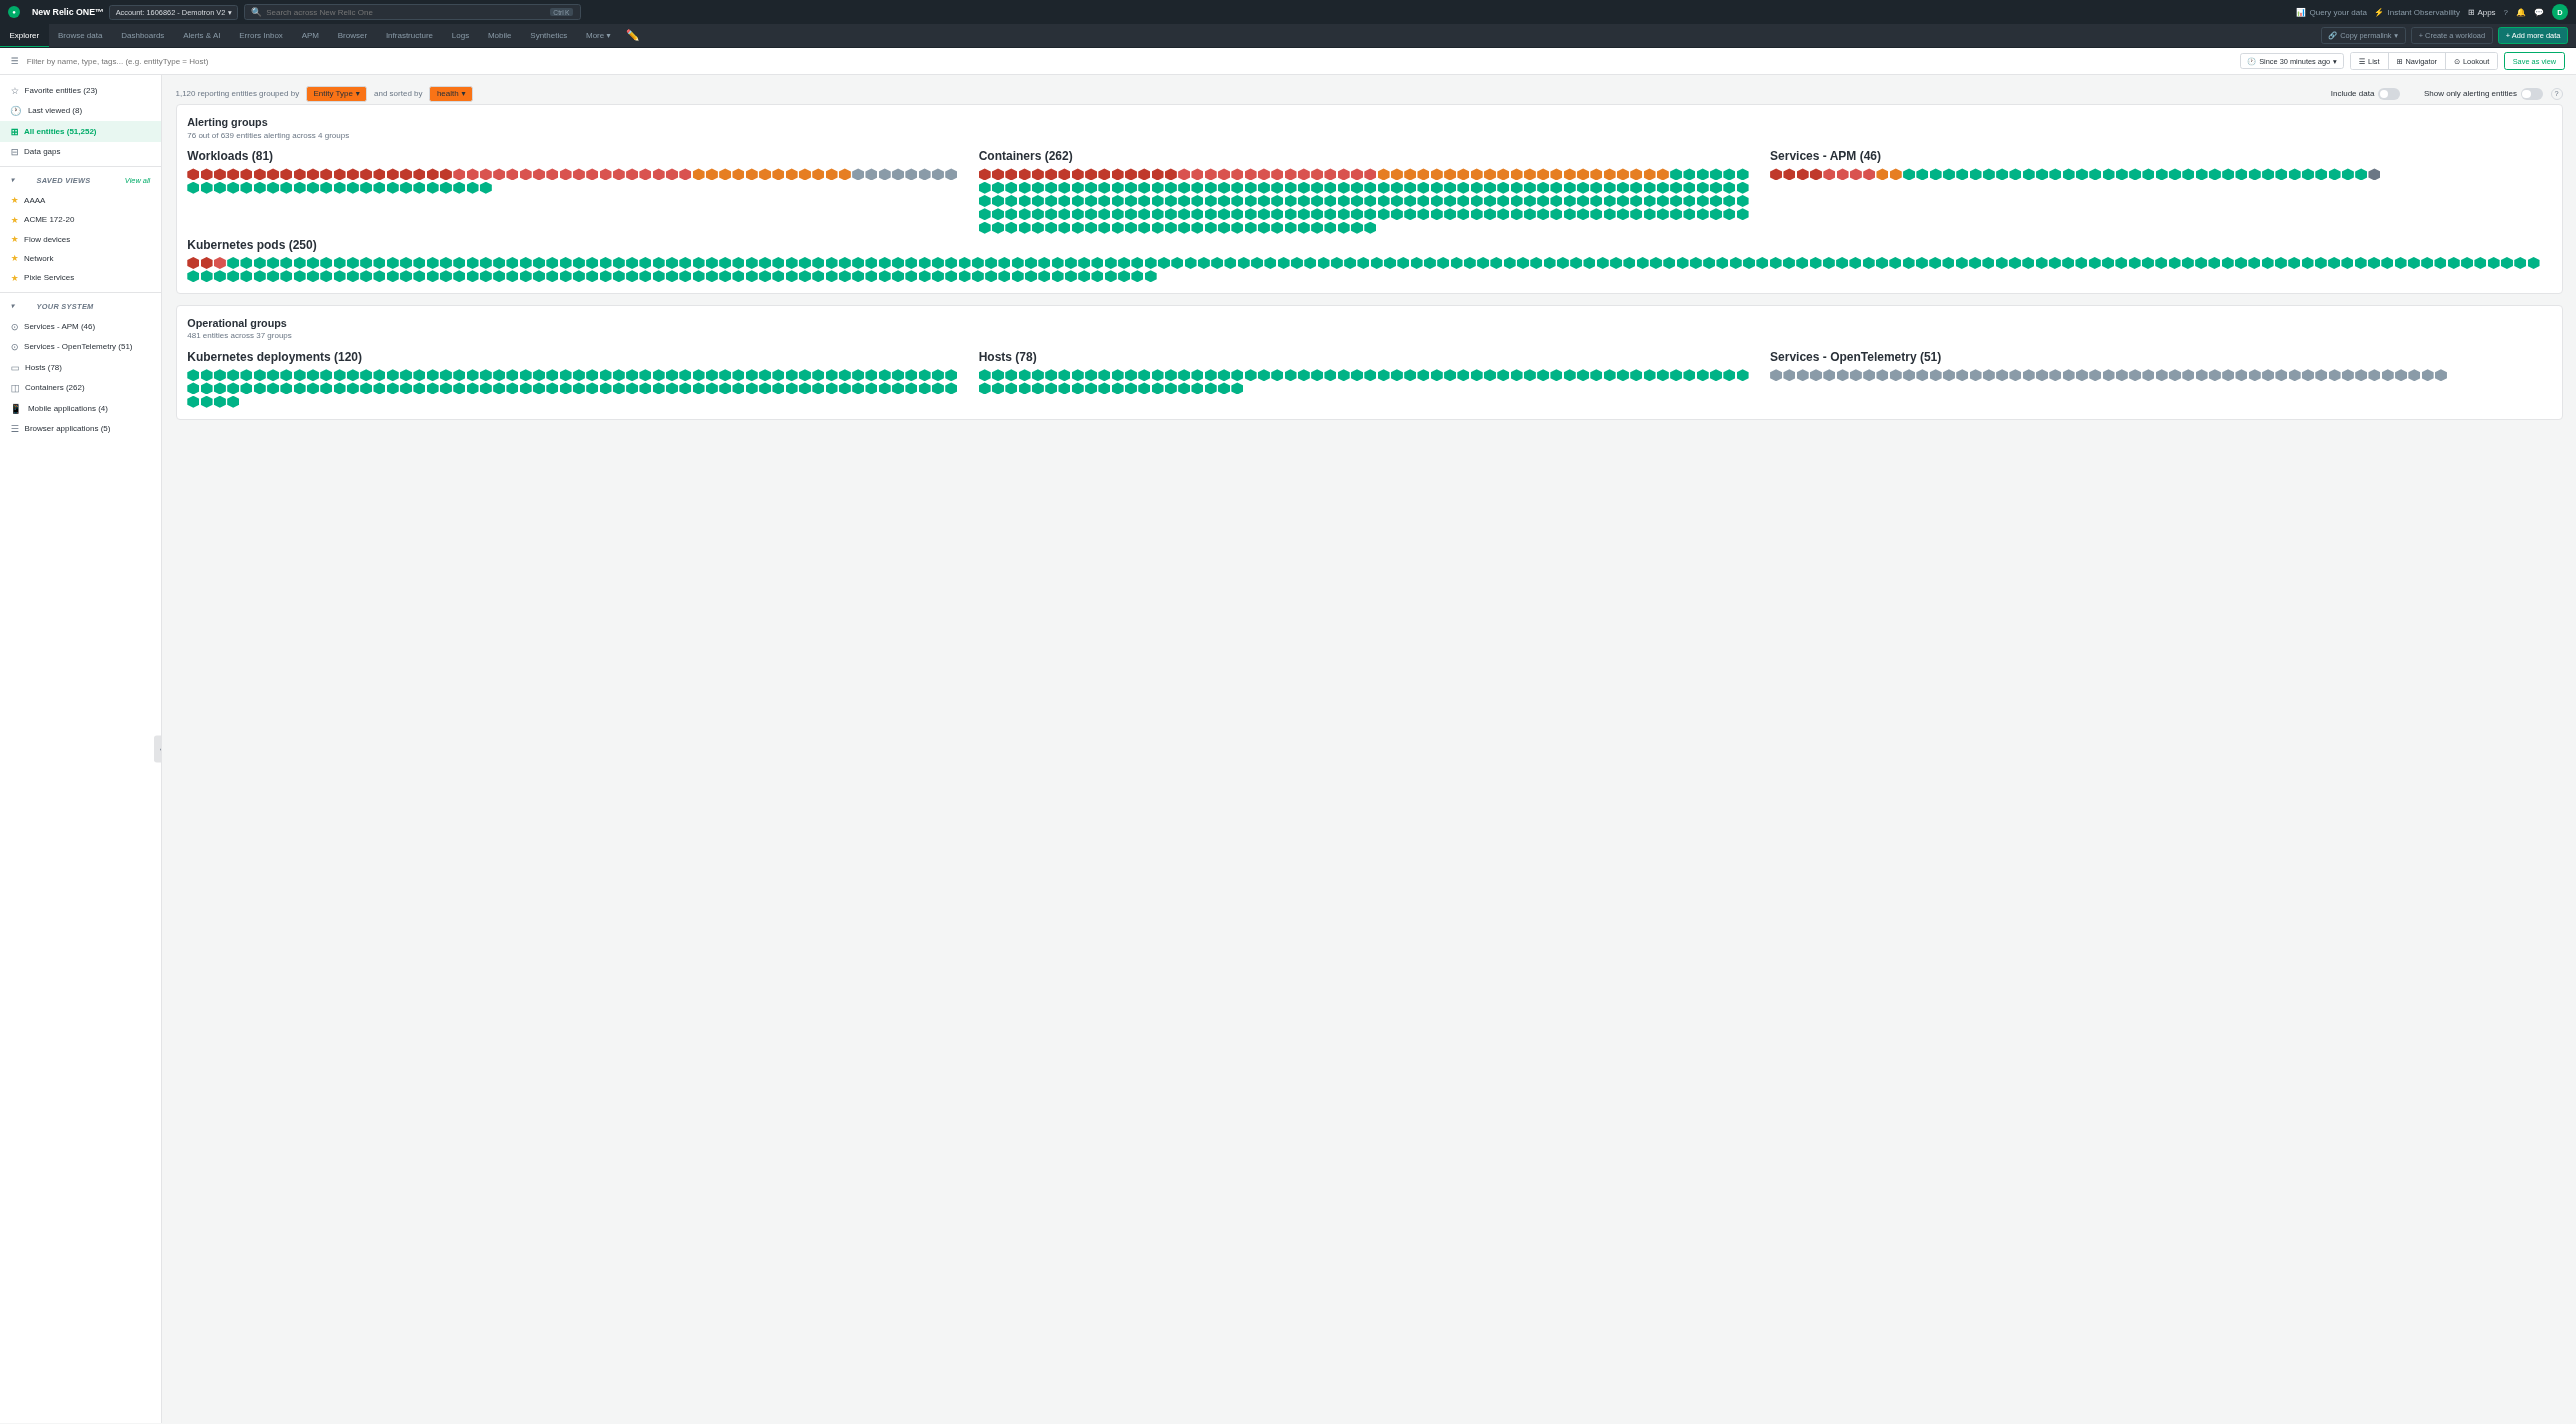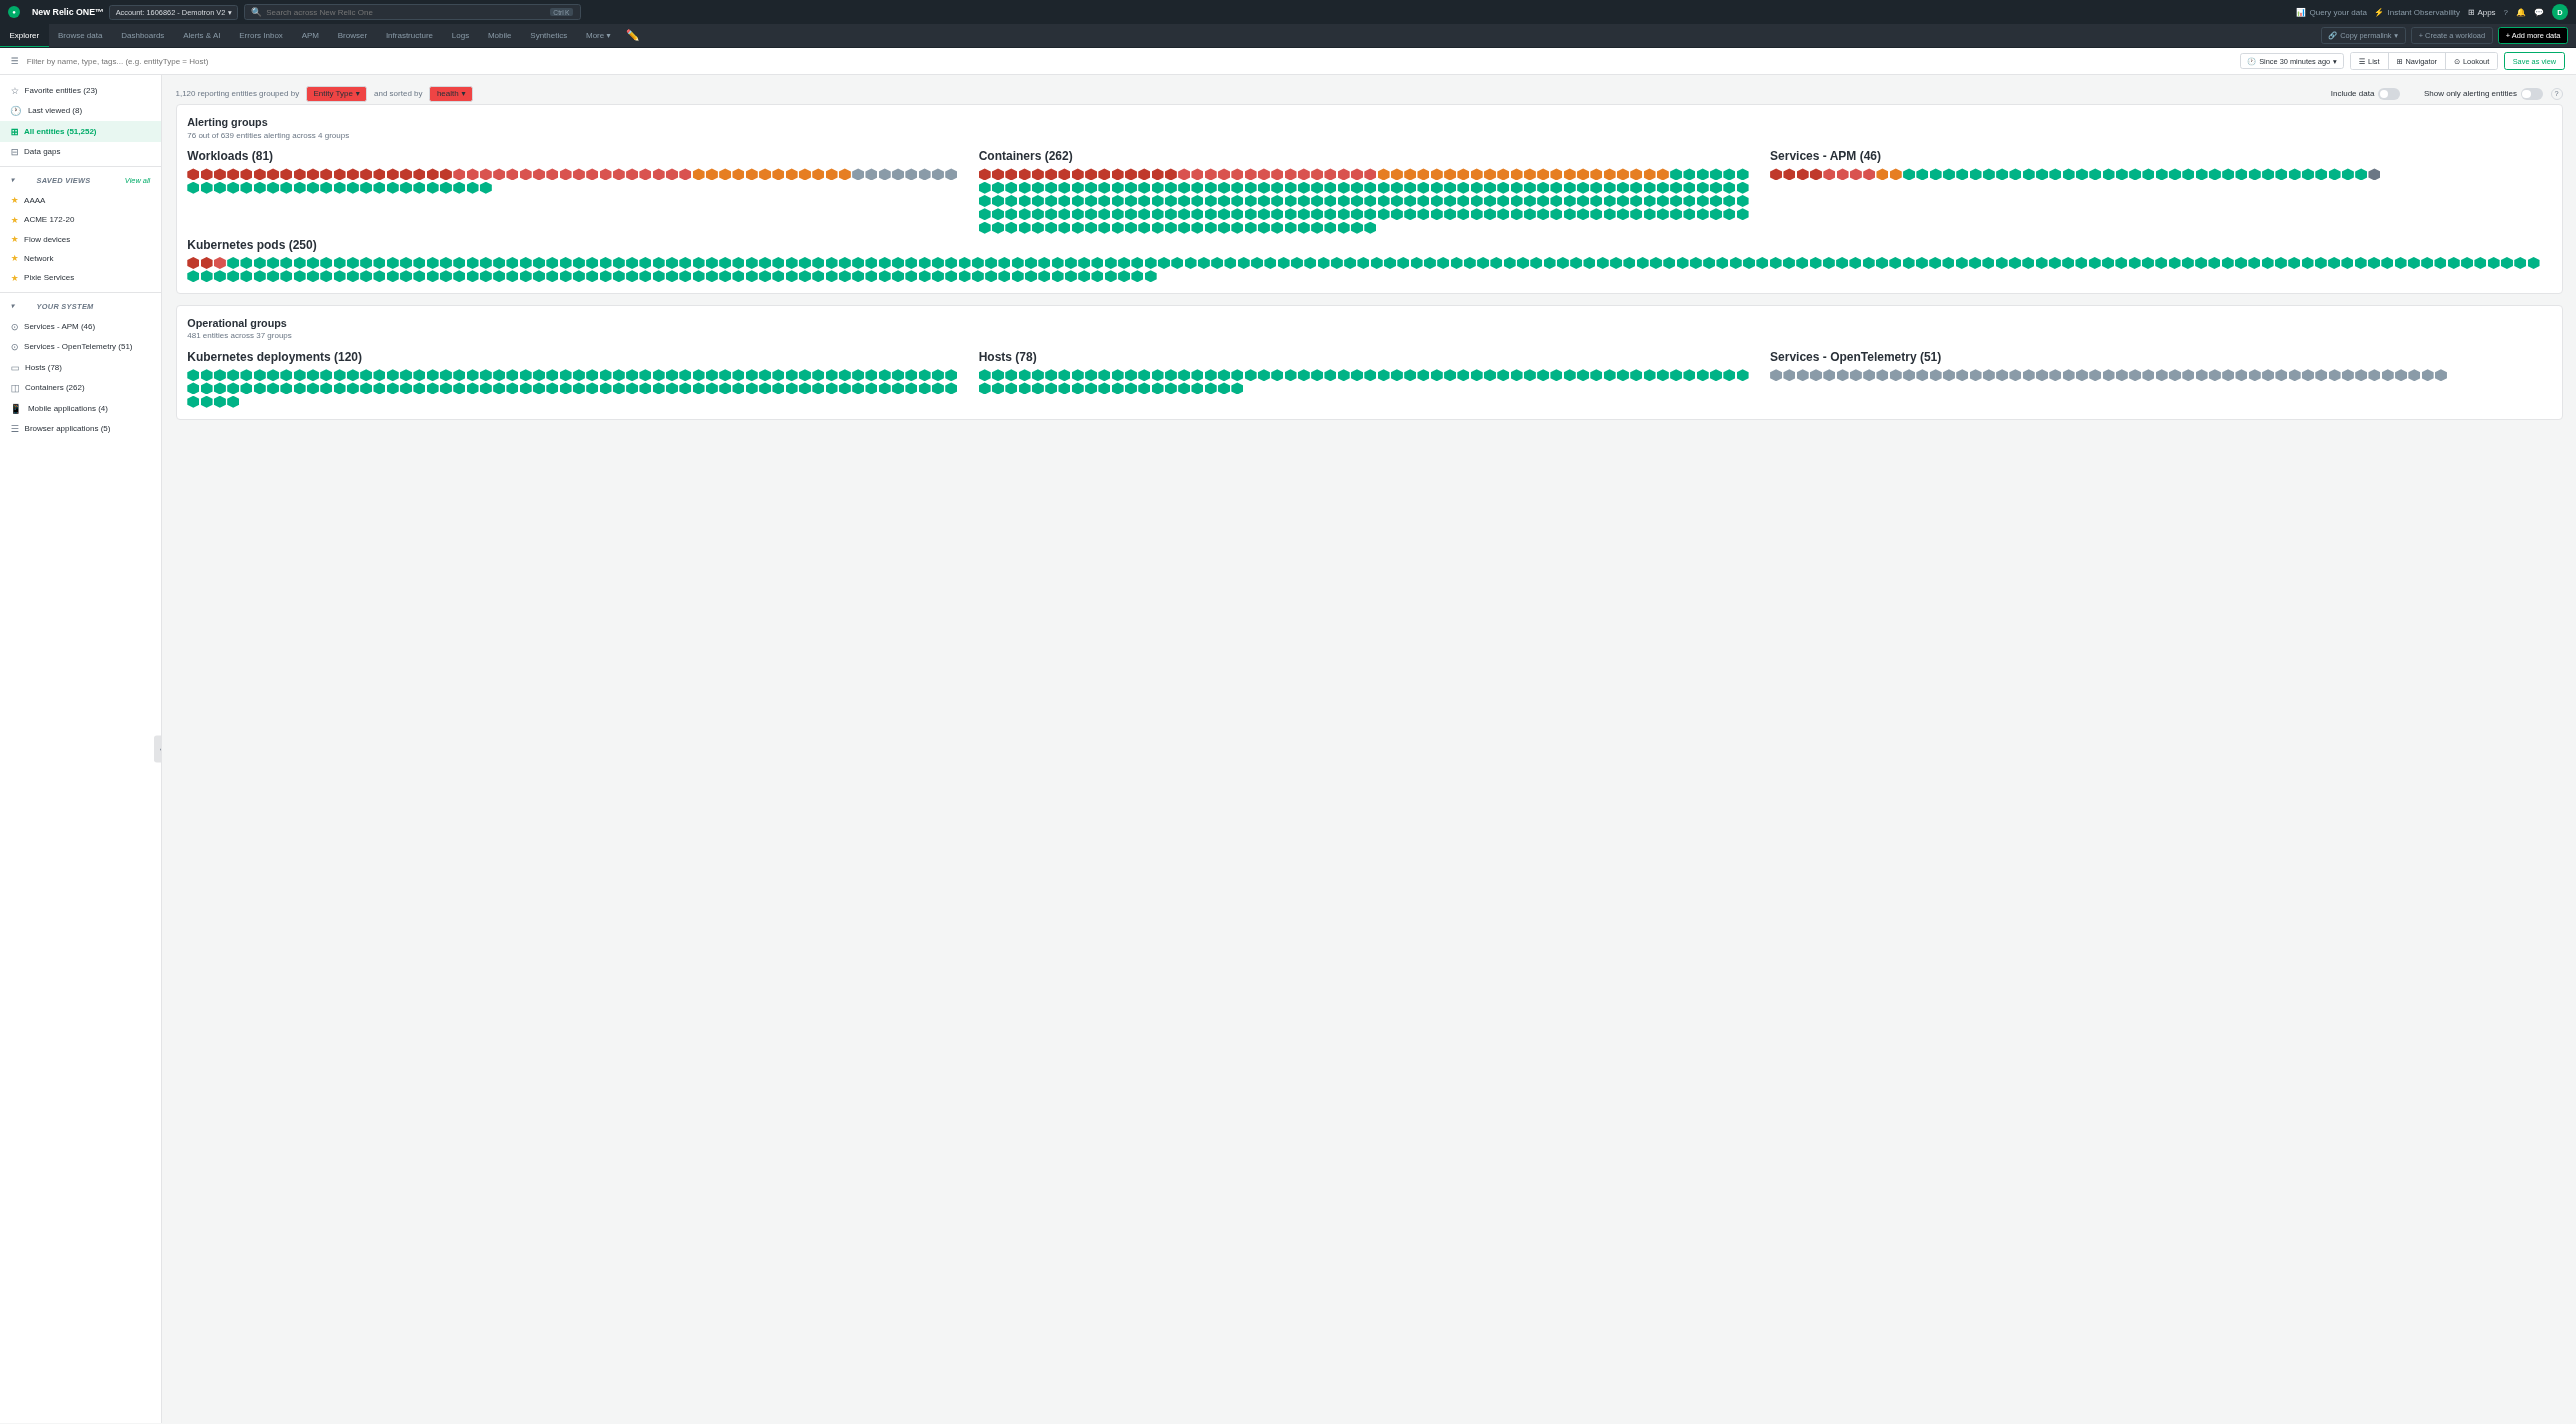--- a/index.html
+++ b/index.html
@@ -17,21 +17,21 @@
     .nav-right-item { color: #8a9ba8; font-size: 8px; display: flex; align-items: center; gap: 2.7px; cursor: pointer; white-space: nowrap; }
     .apps-btn { color: #d5d9de; }
     .avatar { width: 16px; height: 16px; border-radius: 50%; background: #00ac69; display: flex; align-items: center; justify-content: center; color: #fff; font-size: 7.4px; font-weight: 700; }
 
     
     .sec-nav { display: flex; align-items: center; background: #293038; height: 24px; padding: 0 0 0 0; gap: 0; border-bottom: 0.7px solid #1d252c; }
     .sec-nav-item { color: #8a9ba8; font-size: 8px; padding: 0 9.4px; height: 100%; display: flex; align-items: center; cursor: pointer; border-bottom: 1.3px solid transparent; white-space: nowrap; }
     .sec-nav-item.active { color: #fff; border-bottom: 1.3px solid #00ac69; background: #1d252c; }
     .sec-nav-right { margin-left: auto; display: flex; align-items: center; gap: 5.4px; padding-right: 8px; }
     .sec-btn { background: none; border: 0.7px solid #3d4a55; color: #8a9ba8; border-radius: 2.7px; padding: 2.7px 6.7px; font-size: 7.4px; cursor: pointer; display: flex; align-items: center; gap: 2.7px; }
-    .sec-btn.primary { background: #000000; border-color: #00ac69; color: #fff; }
+    .sec-btn.primary { background: #0f766e; border-color: #00ac69; color: #fff; }
 
     
     .filter-bar { display: flex; align-items: center; background: #fff; border-bottom: 0.7px solid #e3e4e6; padding: 0 10.8px; height: 27px; gap: 8px; }
     .filter-input { flex: 1; border: none; outline: none; font-size: 8px; color: #6b7785; }
     .filter-right { display: flex; align-items: center; gap: 5.4px; margin-left: auto; }
     .time-picker { display: flex; align-items: center; gap: 2.7px; border: 0.7px solid #d5d9de; border-radius: 2.7px; padding: 2.7px 6.7px; font-size: 7.4px; cursor: pointer; color: #293038; background: #fff; }
     .view-toggle { display: flex; align-items: center; border: 0.7px solid #d5d9de; border-radius: 2.7px; overflow: hidden; }
     .view-btn { padding: 3.4px 8px; font-size: 7.4px; cursor: pointer; display: flex; align-items: center; gap: 2.7px; border: none; background: #fff; color: #293038; border-right: 0.7px solid #d5d9de; }
     .view-btn:last-child { border-right: none; }
     .save-view-btn { border: 0.7px solid #00ac69; color: #00ac69; background: #fff; border-radius: 2.7px; padding: 3.4px 8px; font-size: 7.4px; cursor: pointer; }
@@ -50,21 +50,21 @@
     .star-icon { color: #f0b429; font-size: 8.8px; }
     .collapse-toggle { cursor: pointer; font-size: 8px; color: #6b7785; }
     .sidebar-divider { border: none; border-top: 0.7px solid #e3e4e6; margin: 4px 0; }
     .collapse-arrow { font-size: 6.7px; }
 
     
     .content { flex: 1; overflow-y: auto; padding: 10.8px 13.5px; background: #f4f5f5; }
 
     
     .entity-bar { display: flex; align-items: center; gap: 6.7px; margin-bottom: 2px; font-size: 8px; color: #6b7785; flex-wrap: wrap; }
-    .entity-dropdown { display: inline-flex; align-items: center; gap: 2.7px; border: 0.7px solid #d5d9de; border-radius: 2.7px; padding: 2.7px 6.7px; background: #ef4444; cursor: pointer; font-size: 8px; color: #293038; }
+    .entity-dropdown { display: inline-flex; align-items: center; gap: 2.7px; border: 0.7px solid #d5d9de; border-radius: 2.7px; padding: 2.7px 6.7px; background: #f97316; cursor: pointer; font-size: 8px; color: #293038; }
     .entity-right { margin-left: auto; display: flex; align-items: center; gap: 8px; }
     .toggle-label { display: flex; align-items: center; gap: 4px; font-size: 8px; color: #293038; padding-left: 16px; }
     .toggle-switch { width: 21.6px; height: 11.5px; background: #d5d9de; border-radius: 6px; position: relative; cursor: pointer; }
     .toggle-switch.off { background: #d5d9de; }
     .toggle-switch::after { content: ''; position: absolute; width: 8.8px; height: 8.8px; background: #fff; border-radius: 50%; top: 1.3px; left: 1.3px; transition: left 0.2s; }
     .help-icon { width: 12px; height: 12px; border-radius: 50%; border: 0.7px solid #d5d9de; display: flex; align-items: center; justify-content: center; font-size: 7.4px; color: #6b7785; cursor: pointer; }
 
     
     .group-section { background: #fff; border-radius: 4px; border: 0.7px solid #e3e4e6; margin-bottom: 10.8px; padding: 10.8px; }
     .group-title { font-size: 10.8px; font-weight: 600; color: #293038; margin-bottom: 2.7px; }

